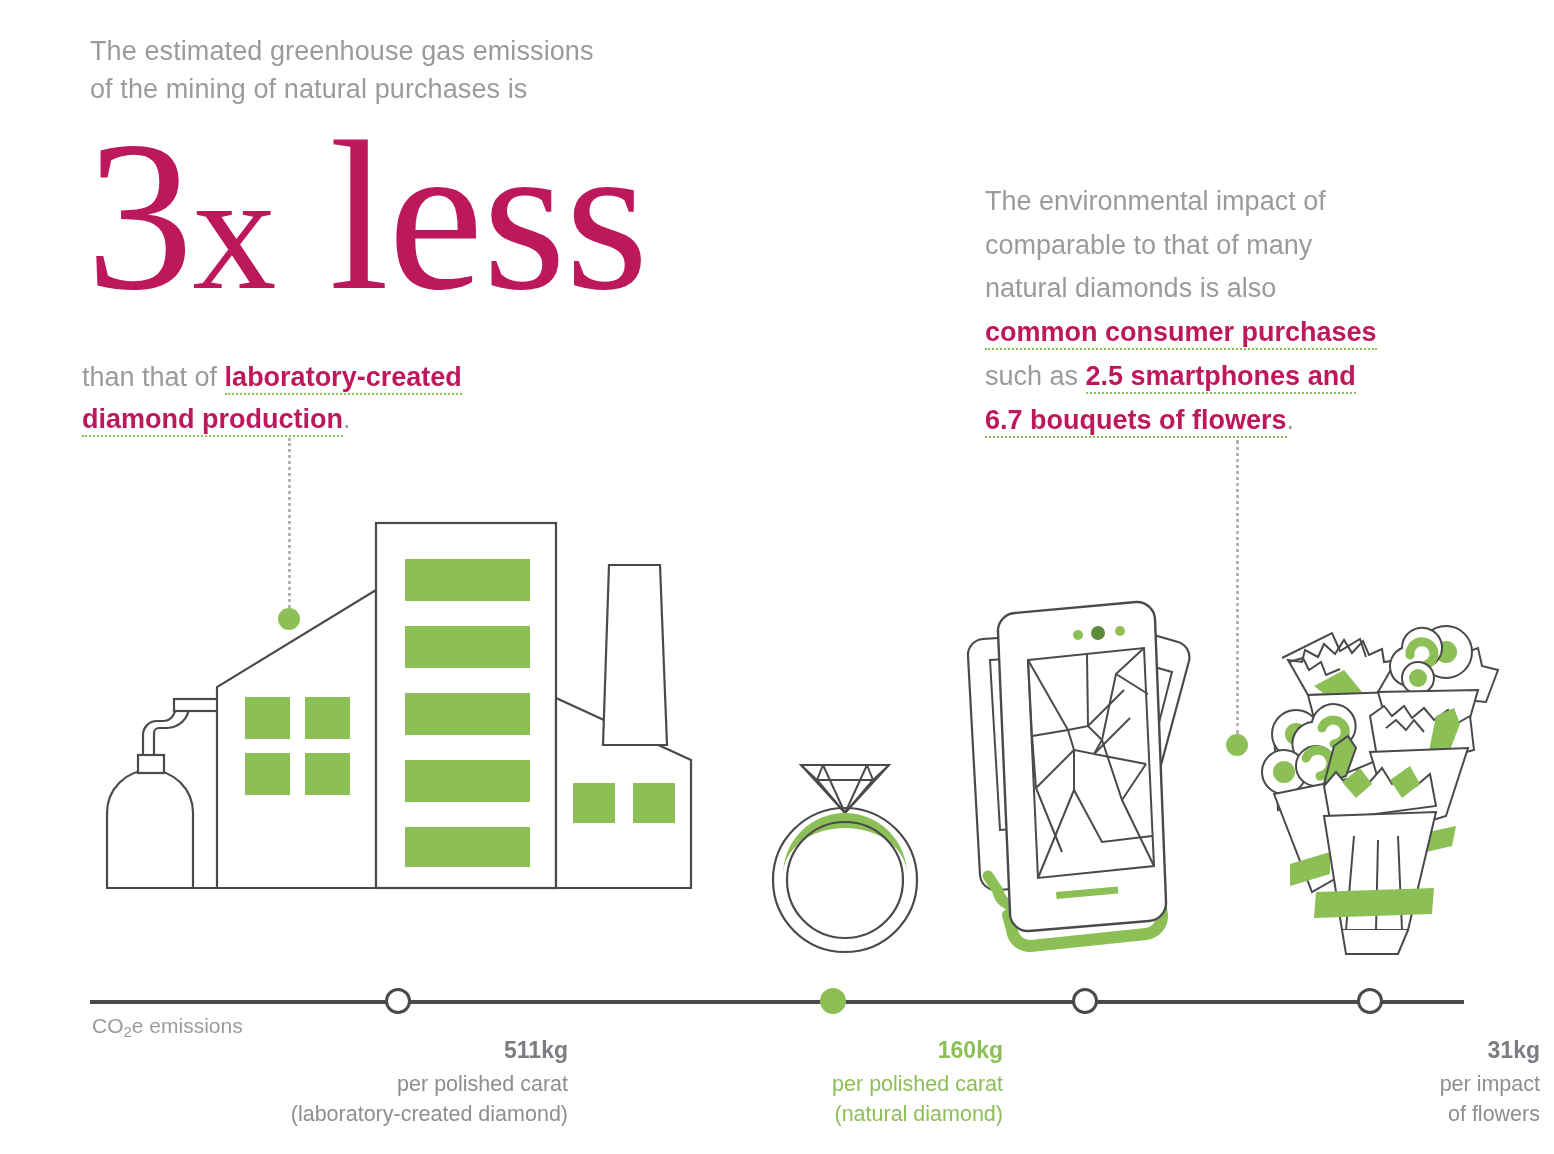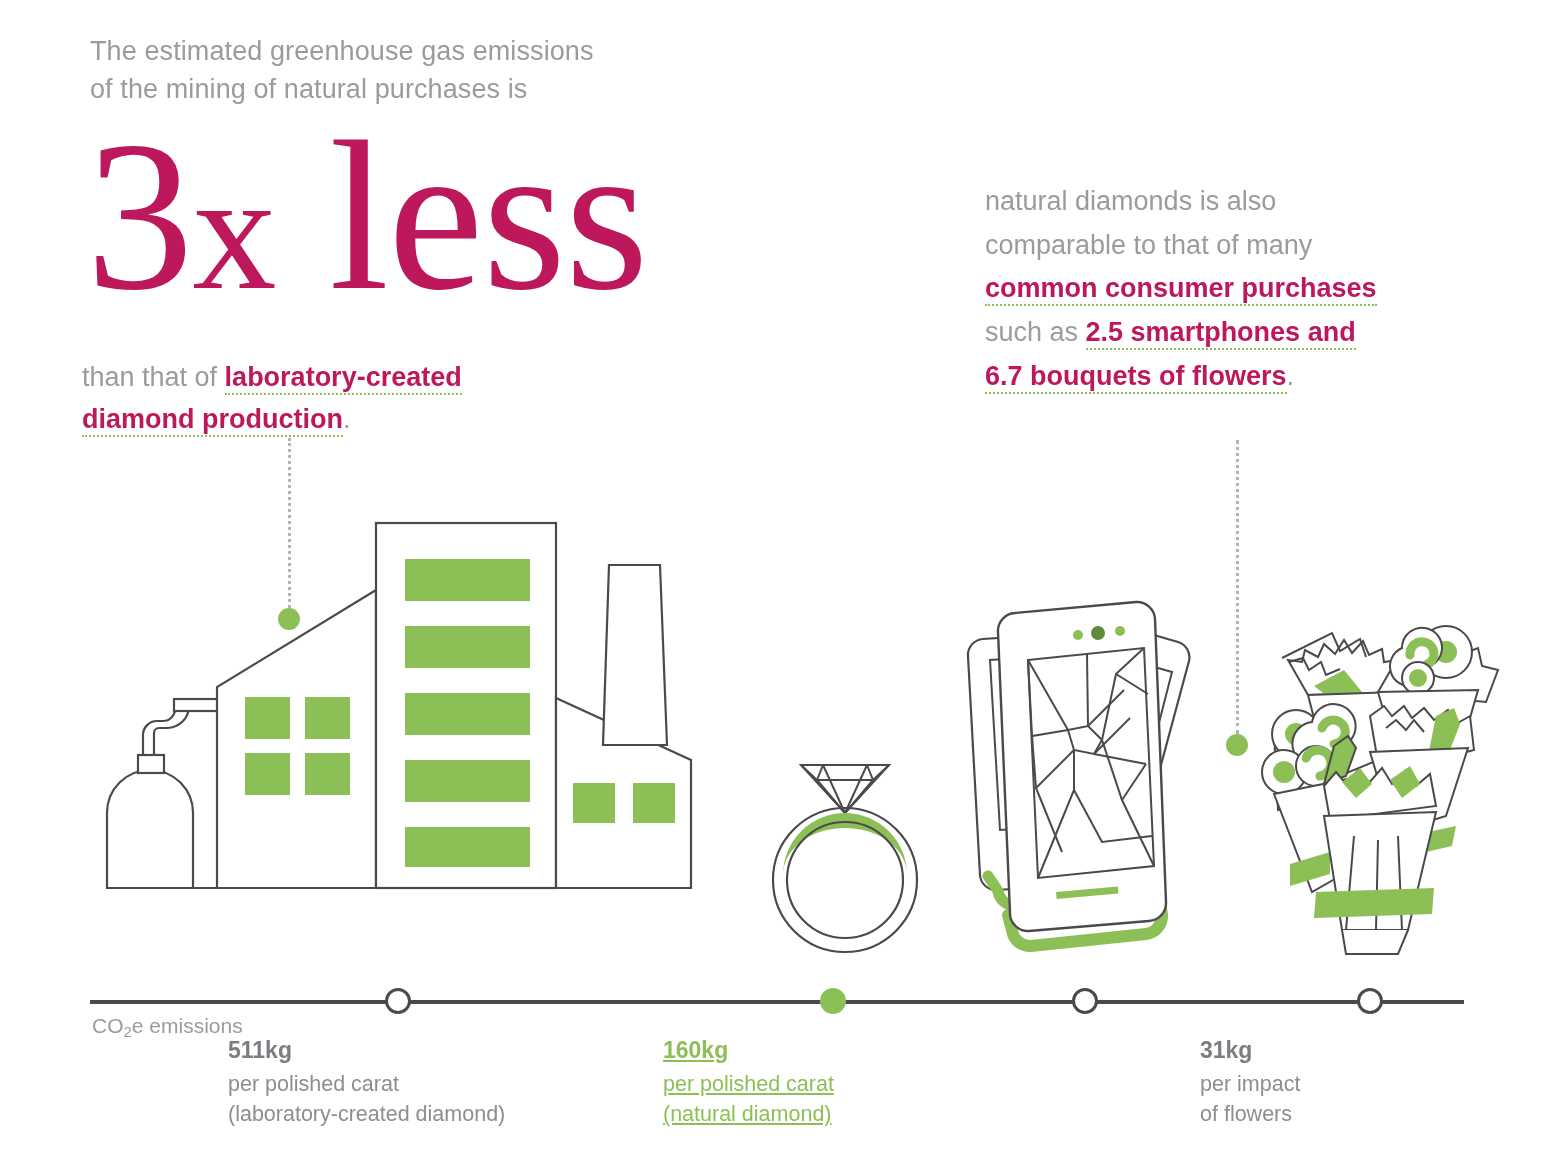--- a/index.html
+++ b/index.html
@@ -133,52 +133,53 @@
     font-size: 15px;
     vertical-align: baseline;
     position: relative;
     top: 4px;
   }
 
   .tick-label {
     position: absolute;
     top: 1034px;
     width: 340px;
-    text-align: left;
+    text-align: right;
     font-size: 21.5px;
     line-height: 1.42;
     color: #8d8d92;
   }
   .tick-label .val {
     font-weight: bold;
     font-size: 23px;
     color: #7c7c82;
     display: block;
     margin-bottom: 2px;
   }
-  .tick-label.green { color: #8cbf55; text-decoration: underline; }
+  .tick-label.green { color: #8cbf55; }
   .tick-label.green .val { color: #8cbf55; }
 </style>
 </head>
 <body>
 
 <div id="page">
 
   <div class="intro-left">
     <div>The estimated greenhouse gas emissions</div>
     <div>of the mining of natural purchases is</div>
   </div>
 
   <div class="headline"><span>3</span><span class="hx">x</span> <span>less</span></div>
 
   <div class="sub-left"><span>than that of </span><span class="gr">laboratory-created</span><br><span class="gr">diamond production</span><span class="dot-end">.</span></div>
 
   <div class="intro-right">
+    <div>The environmental impact  of</div>
+    <div>comparable to that of many</div>
     <div>natural diamonds is also</div>
-    <div>comparable to that of many</div>
     <div><span class="gr">common consumer purchases</span></div>
     <div><span>such as </span><span class="gr">2.5 smartphones and</span></div>
     <div><span class="gr">6.7 bouquets of flowers</span><span class="dot-end">.</span></div>
   </div>
 
   <div class="connector">
     <div class="conn-line" style="left:288px; top:438px; height:170px;"></div>
     <div class="conn-dot" style="left:278px; top:608px;"></div>
   </div>
 

